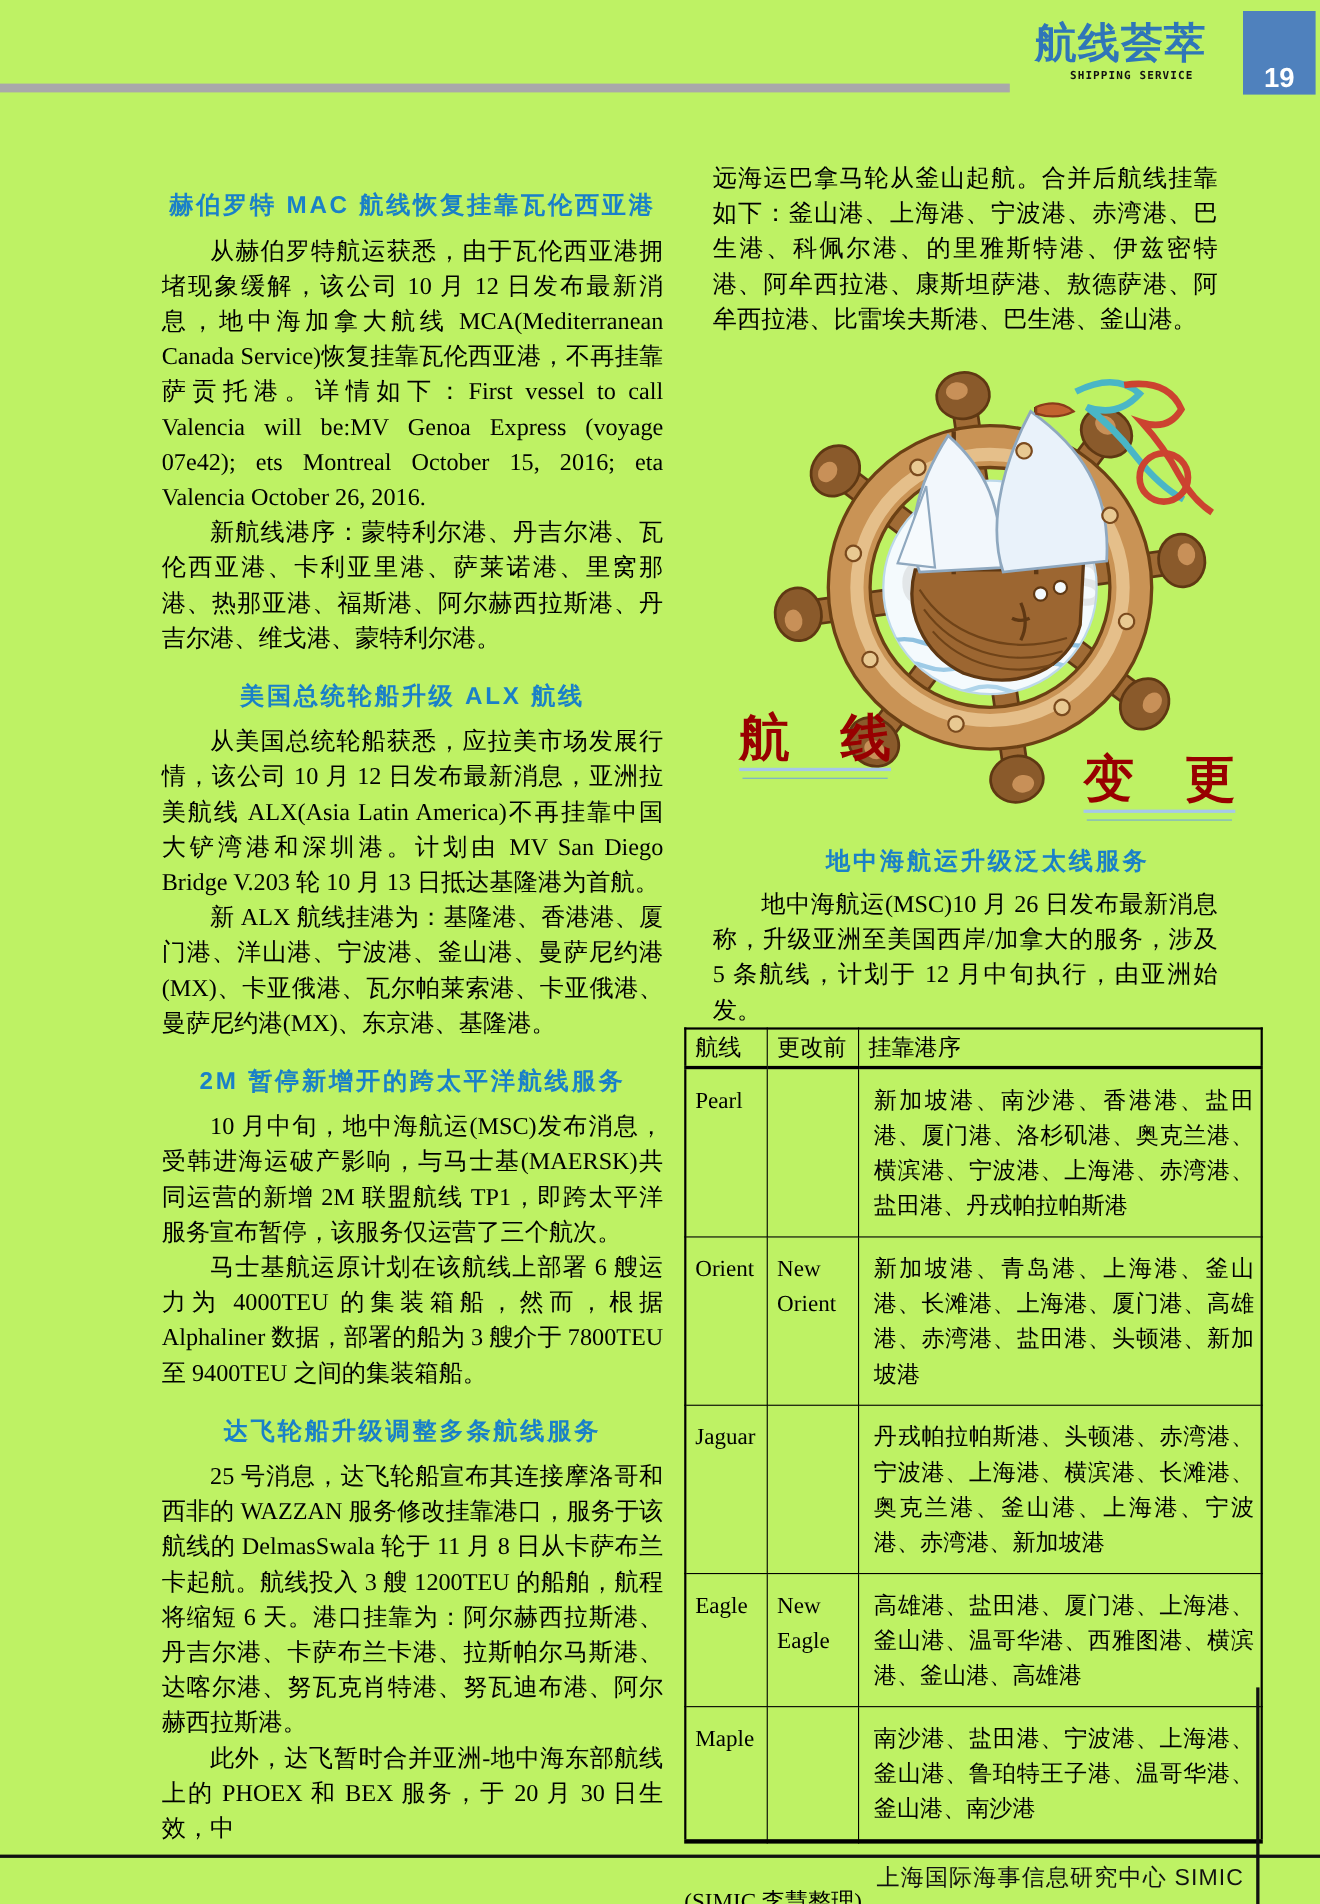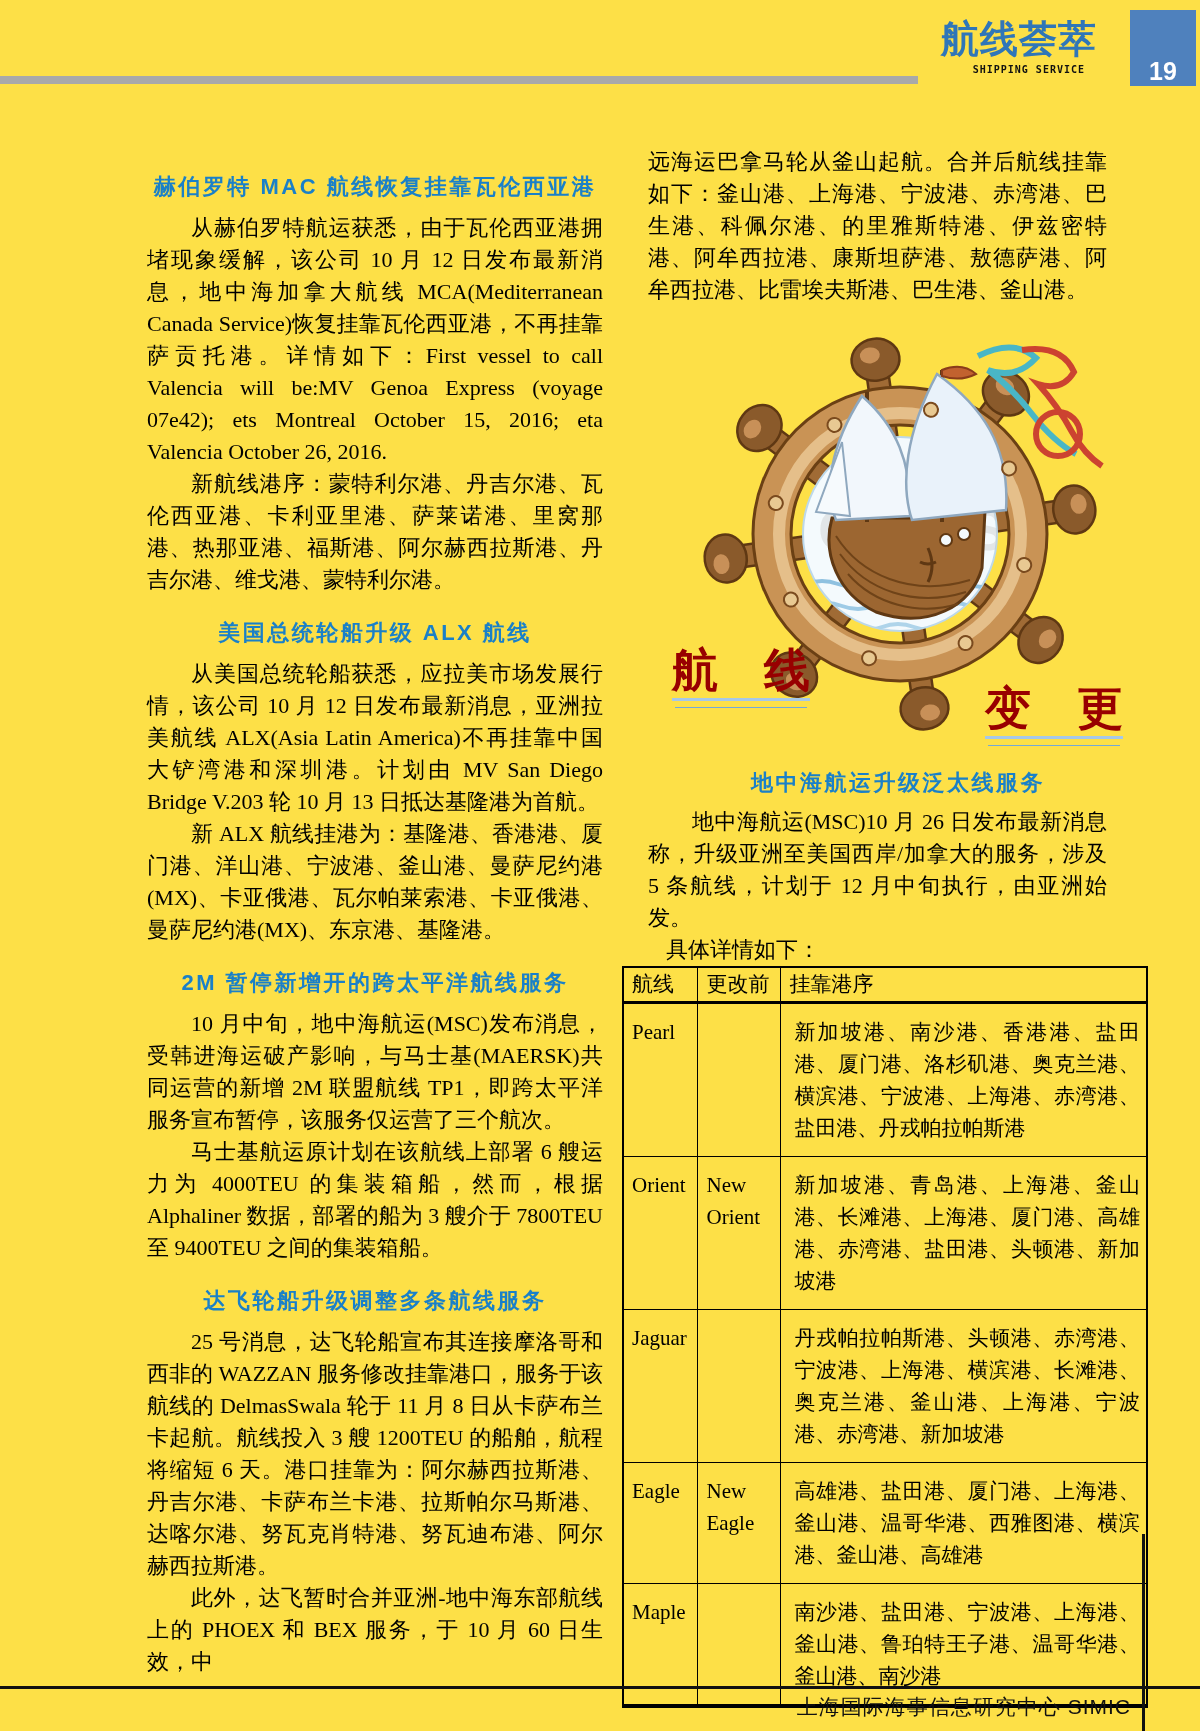--- a/index.html
+++ b/index.html
@@ -1,18 +1,18 @@
 <!DOCTYPE html>
 <html><head>
 <meta charset="utf-8">
 <style>
   html,body { margin:0; padding:0; background:#e8e8e8; }
   .page {
     position:relative; width:1200px; height:1731px; margin:0 auto;
-    background:#fde047; overflow:hidden;
+    background:#bef264; overflow:hidden;
     font-family:"Liberation Serif","DejaVu Serif",serif; color:#000;
   }
   
   .graybar { position:absolute; left:0; top:76px; width:918px; height:8px; background:#a9a9a9; }
   .hdr-title {
     position:absolute; top:14px; right:103px;
     font-family:"Liberation Sans","DejaVu Sans",sans-serif;
     font-weight:600; font-size:38px; letter-spacing:1px; color:#2f76b8;
   }
   .hdr-sub {
@@ -96,21 +96,21 @@
     <h2 class="sec">美国总统轮船升级 ALX 航线</h2>
     <p class="body">从美国总统轮船获悉，应拉美市场发展行情，该公司 10 月 12 日发布最新消息，亚洲拉美航线 ALX(Asia Latin America)不再挂靠中国大铲湾港和深圳港。计划由 MV San Diego Bridge V.203 轮 10 月 13 日抵达基隆港为首航。</p>
     <p class="body">新 ALX 航线挂港为：基隆港、香港港、厦门港、洋山港、宁波港、釜山港、曼萨尼约港(MX)、卡亚俄港、瓦尔帕莱索港、卡亚俄港、曼萨尼约港(MX)、东京港、基隆港。</p>
 
     <h2 class="sec">2M 暂停新增开的跨太平洋航线服务</h2>
     <p class="body">10 月中旬，地中海航运(MSC)发布消息，受韩进海运破产影响，与马士基(MAERSK)共同运营的新增 2M 联盟航线 TP1，即跨太平洋服务宣布暂停，该服务仅运营了三个航次。</p>
     <p class="body">马士基航运原计划在该航线上部署 6 艘运力为 4000TEU 的集装箱船，然而，根据 Alphaliner 数据，部署的船为 3 艘介于 7800TEU 至 9400TEU 之间的集装箱船。</p>
 
     <h2 class="sec">达飞轮船升级调整多条航线服务</h2>
     <p class="body">25 号消息，达飞轮船宣布其连接摩洛哥和西非的 WAZZAN 服务修改挂靠港口，服务于该航线的 DelmasSwala 轮于 11 月 8 日从卡萨布兰卡起航。航线投入 3 艘 1200TEU 的船舶，航程将缩短 6 天。港口挂靠为：阿尔赫西拉斯港、丹吉尔港、卡萨布兰卡港、拉斯帕尔马斯港、达喀尔港、努瓦克肖特港、努瓦迪布港、阿尔赫西拉斯港。</p>
-    <p class="body">此外，达飞暂时合并亚洲-地中海东部航线上的 PHOEX 和 BEX 服务，于 10 月 60 日生效，中</p>
+    <p class="body">此外，达飞暂时合并亚洲-地中海东部航线上的 PHOEX 和 BEX 服务，于 20 月 30 日生效，中</p>
   </div>
 
   <div class="col-right">
     <p class="body noindent rp">远海运巴拿马轮从釜山起航。合并后航线挂靠如下：釜山港、上海港、宁波港、赤湾港、巴生港、科佩尔港、的里雅斯特港、伊兹密特港、阿牟西拉港、康斯坦萨港、敖德萨港、阿牟西拉港、比雷埃夫斯港、巴生港、釜山港。</p>
 
     <div class="art-wrap">
       <svg width="520" height="440" viewBox="0 0 520 440">
         <defs>
           <clipPath id="porthole">
               <circle cx="290" cy="212" r="97"></circle>
@@ -221,21 +221,20 @@
         <div class="dbl-line"></div>
       </div>
       <div class="cap cap-b">
         <span>变　更</span>
         <div class="dbl-line"></div>
       </div>
     </div>
 
     <h2 class="sec">地中海航运升级泛太线服务</h2>
     <p class="body rp">地中海航运(MSC)10 月 26 日发布最新消息称，升级亚洲至美国西岸/加拿大的服务，涉及 5 条航线，计划于 12 月中旬执行，由亚洲始发。</p>
-    <p class="body lead">具体详情如下：</p>
 
     <table class="routes">
       <colgroup>
           <col style="width:75px">
           <col style="width:83px">
           <col style="width:368px">
         </colgroup>
       <thead>
         <tr>
           <th>航线</th>

